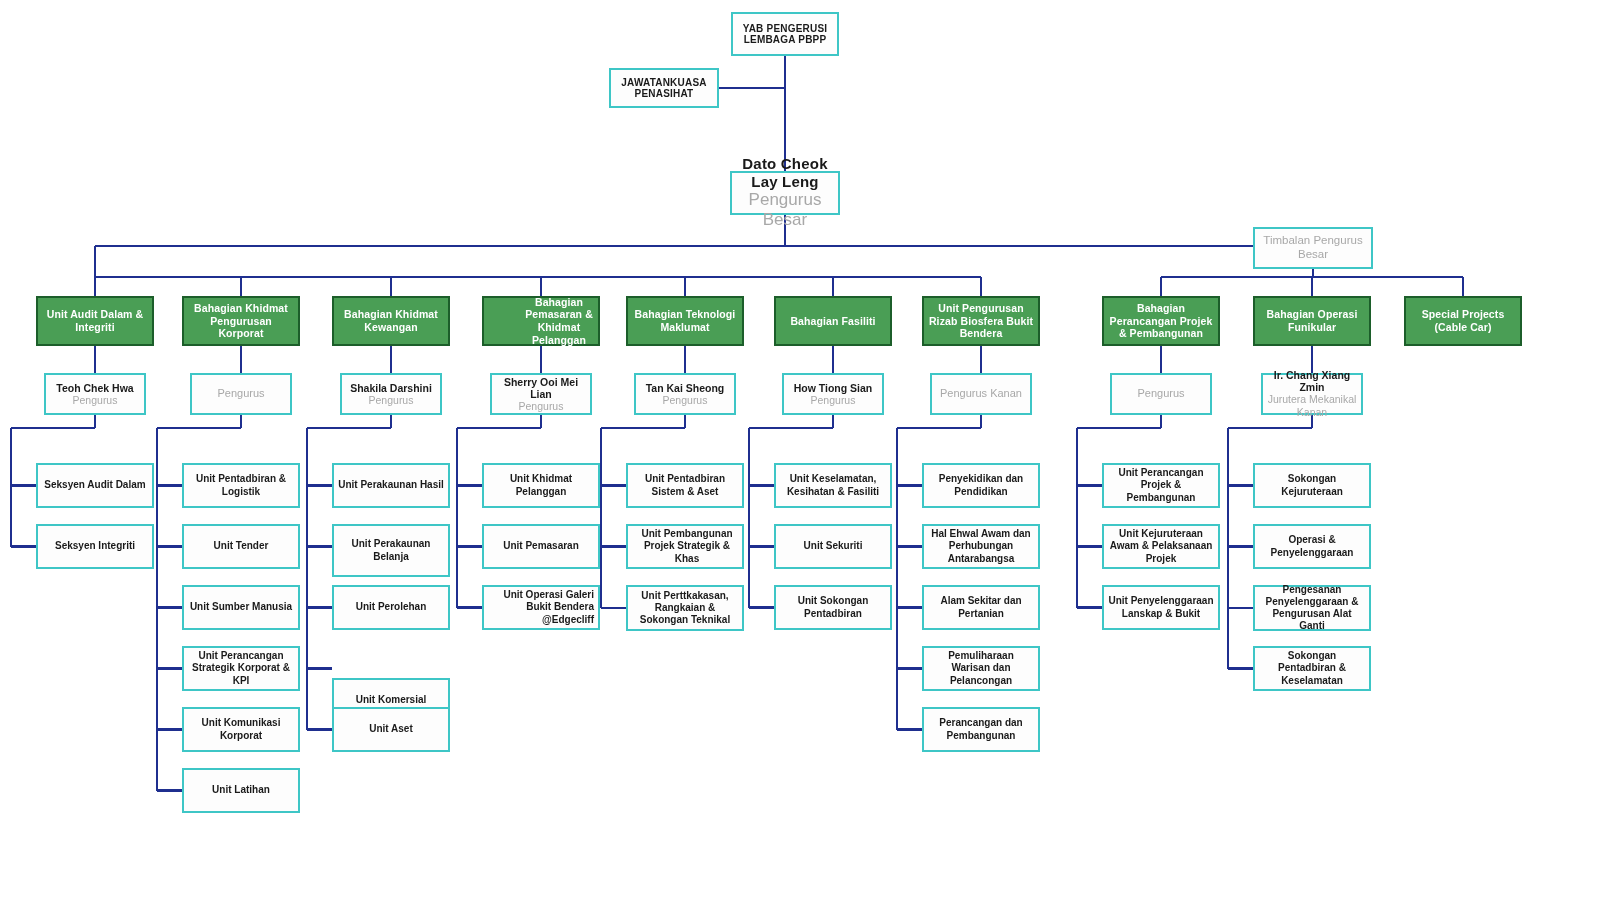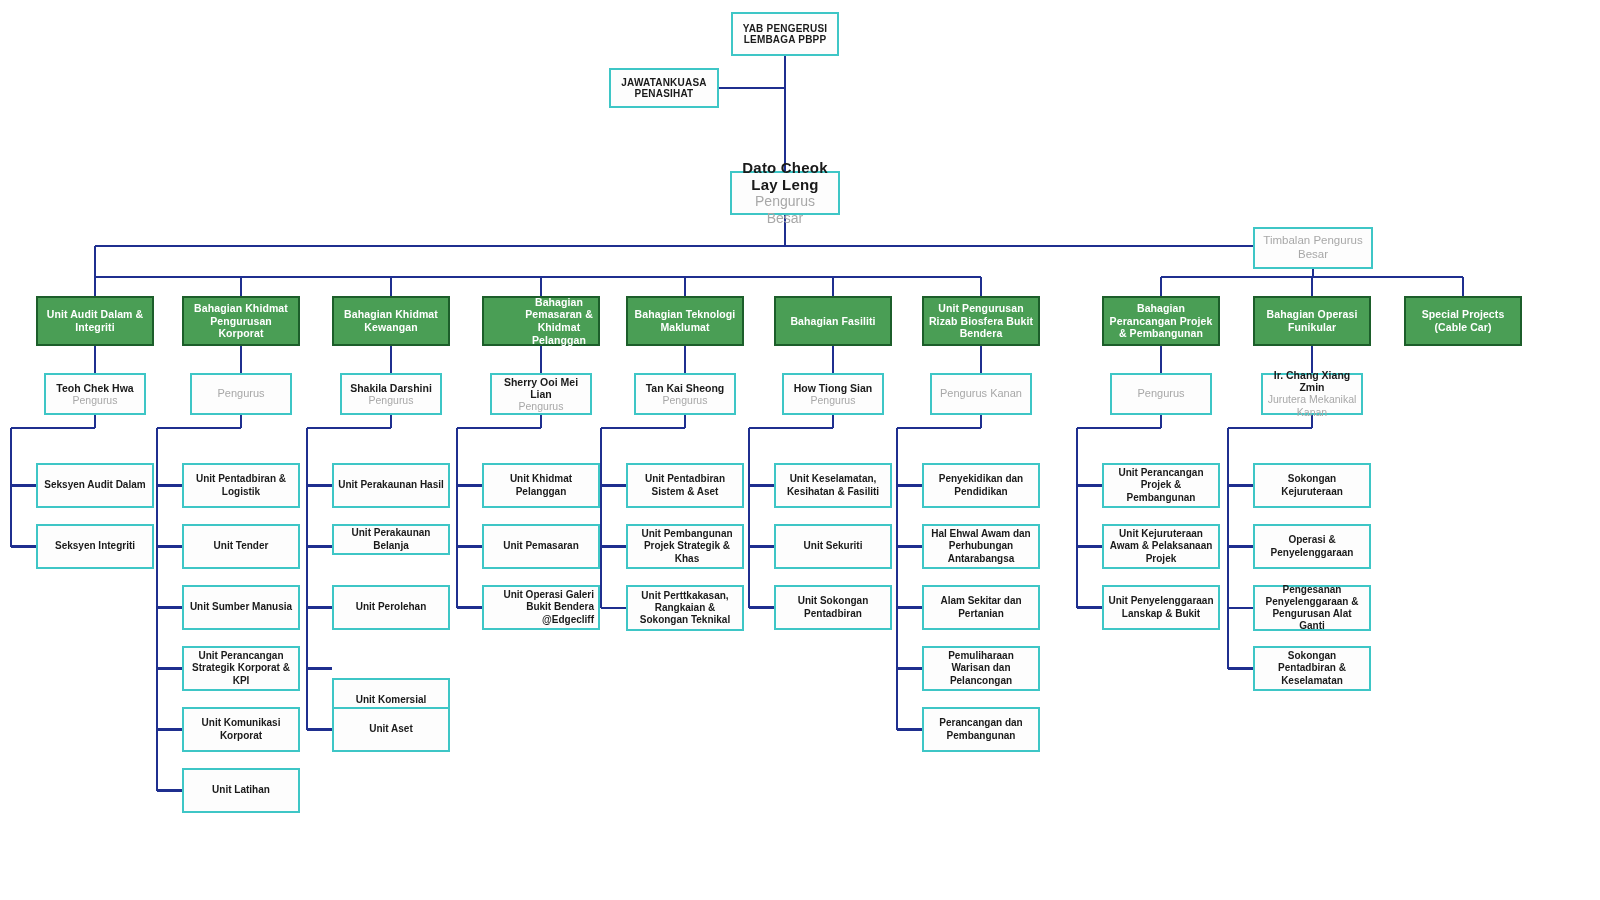--- a/index.html
+++ b/index.html
@@ -40,21 +40,21 @@
     color: #a8a8a8;
     line-height: 1.2;
     font-weight: normal;
   }
   
   .top .ttl { font-size: 10px; letter-spacing: .2px; }
   .chairman { width: 108px; height: 44px; }
   .advisory { width: 110px; height: 40px; }
   .gm { width: 110px; height: 44px; }
   .gm .ttl { font-size: 15px; }
-  .gm .sub { font-size: 14px; }
+  .gm .sub { font-size: 17px; }
   .dgm { width: 120px; height: 42px; }
   .dgm .sub { font-size: 11.5px; }
 
   
   .division {
     background: #4a9e55;
     border: 2px solid #1c5e2a;
     color: #ffffff;
     width: 118px; height: 50px;
   }
@@ -223,21 +223,21 @@
     <div class="node division" style="left: 332px; top: 296px; width: 118px; height: 50px;">
       <div class="ttl">Bahagian Khidmat Kewangan</div>
     </div>
     <div class="node manager" style="left: 340px; top: 373px; width: 102px; height: 42px;">
       <div class="ttl">Shakila Darshini</div>
       <div class="sub">Pengurus</div>
     </div>
     <div class="node unit" style="left: 332px; top: 463px; width: 118px; height: 45px;">
       <div class="ttl">Unit Perakaunan Hasil</div>
     </div>
-    <div class="node unit" style="left: 332px; top: 524px; width: 118px; height: 31px;">
+    <div class="node unit" style="left: 332px; top: 524px; width: 118px; height: 53px;">
       <div class="ttl">Unit Perakaunan Belanja</div>
     </div>
     <div class="node unit" style="left: 332px; top: 585px; width: 118px; height: 45px;">
       <div class="ttl">Unit Perolehan</div>
     </div>
     <div class="node unit" style="left: 332px; top: 678px; width: 118px; height: 45px;">
       <div class="ttl">Unit Komersial</div>
     </div>
     <div class="node unit" style="left: 332px; top: 707px; width: 118px; height: 45px;">
       <div class="ttl">Unit Aset</div>

